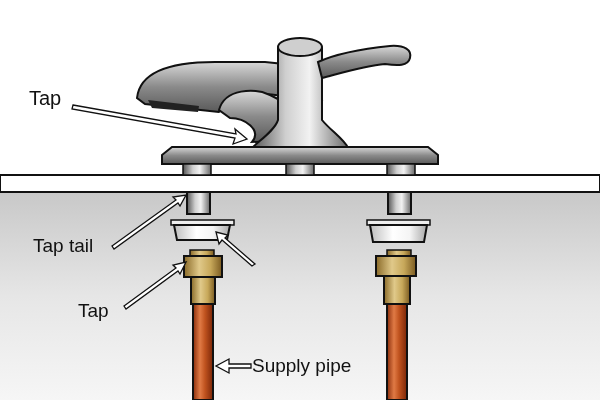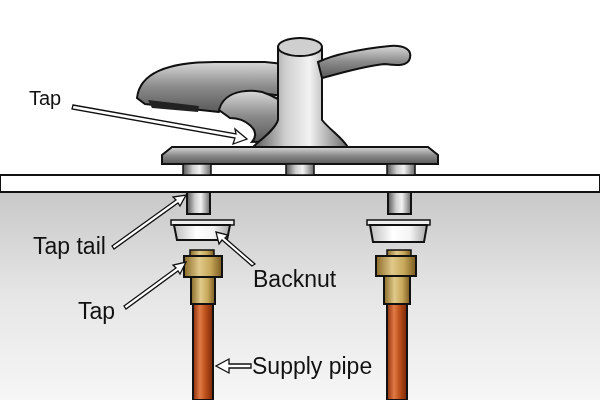--- a/index.html
+++ b/index.html
@@ -1,19 +1,19 @@
 <!DOCTYPE html>
 <html><head>
 <meta charset="utf-8">
 <style>
   html, body { margin:0; padding:0; }
   body { width:600px; height:400px; overflow:hidden; background:#ffffff; font-family:"Liberation Sans", sans-serif; }
   #stage { position:relative; width:556px; height:400px; }
   svg { position:absolute; left:0; top:0; }
-  .label { position:absolute; color:#111; font-size:23px; line-height:22px; white-space:nowrap; }
+  .label { position:absolute; color:#111; font-size:19px; line-height:22px; white-space:nowrap; }
 </style>
 </head>
 <body>
 
 <div id="stage">
   <svg width="600" height="400" viewBox="0 0 600 400">
     <defs>
       <linearGradient id="under" x1="0" y1="0" x2="0" y2="1">
         <stop offset="0" stop-color="#c8c8c8"></stop>
         <stop offset="0.5" stop-color="#e6e6e6"></stop>
@@ -102,16 +102,15 @@
       <path d="M252,266 L222,240 L219,244 L216,232 L228,235 L225,238 L255,264 Z"></path>
 
       <path d="M124,306 L176,268 L173,265 L186,262 L180,274 L178,271 L126,309 Z"></path>
 
       <path d="M251,364 L229,364 L229,359 L216,366 L229,373 L229,368 L251,368 Z"></path>
     </g>
   </svg>
 
   <div class="label" style="left:29px; top:87px; font-size:20px;">Tap</div>
   <div class="label" style="left:33px; top:235px;">Tap tail</div>
-  <div class="label" style="left:253px; top:268px;">Backnut</div>
   <div class="label" style="left:78px; top:300px;">Tap</div>
   <div class="label" style="left:252px; top:355px;">Supply pipe</div>
 </div>
 
 </body></html>

